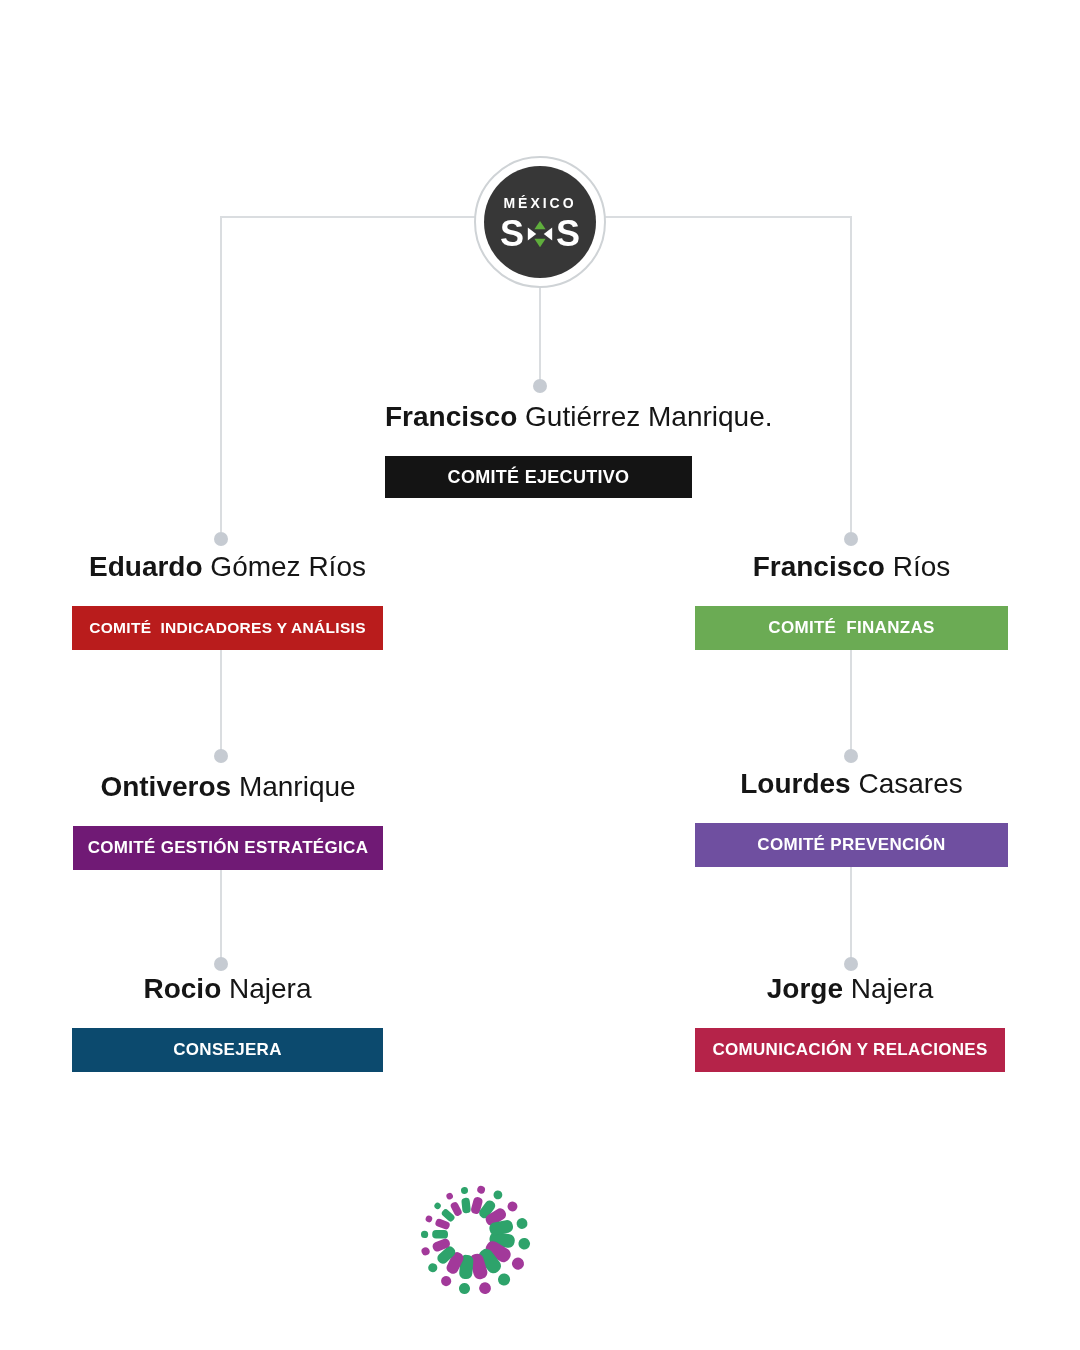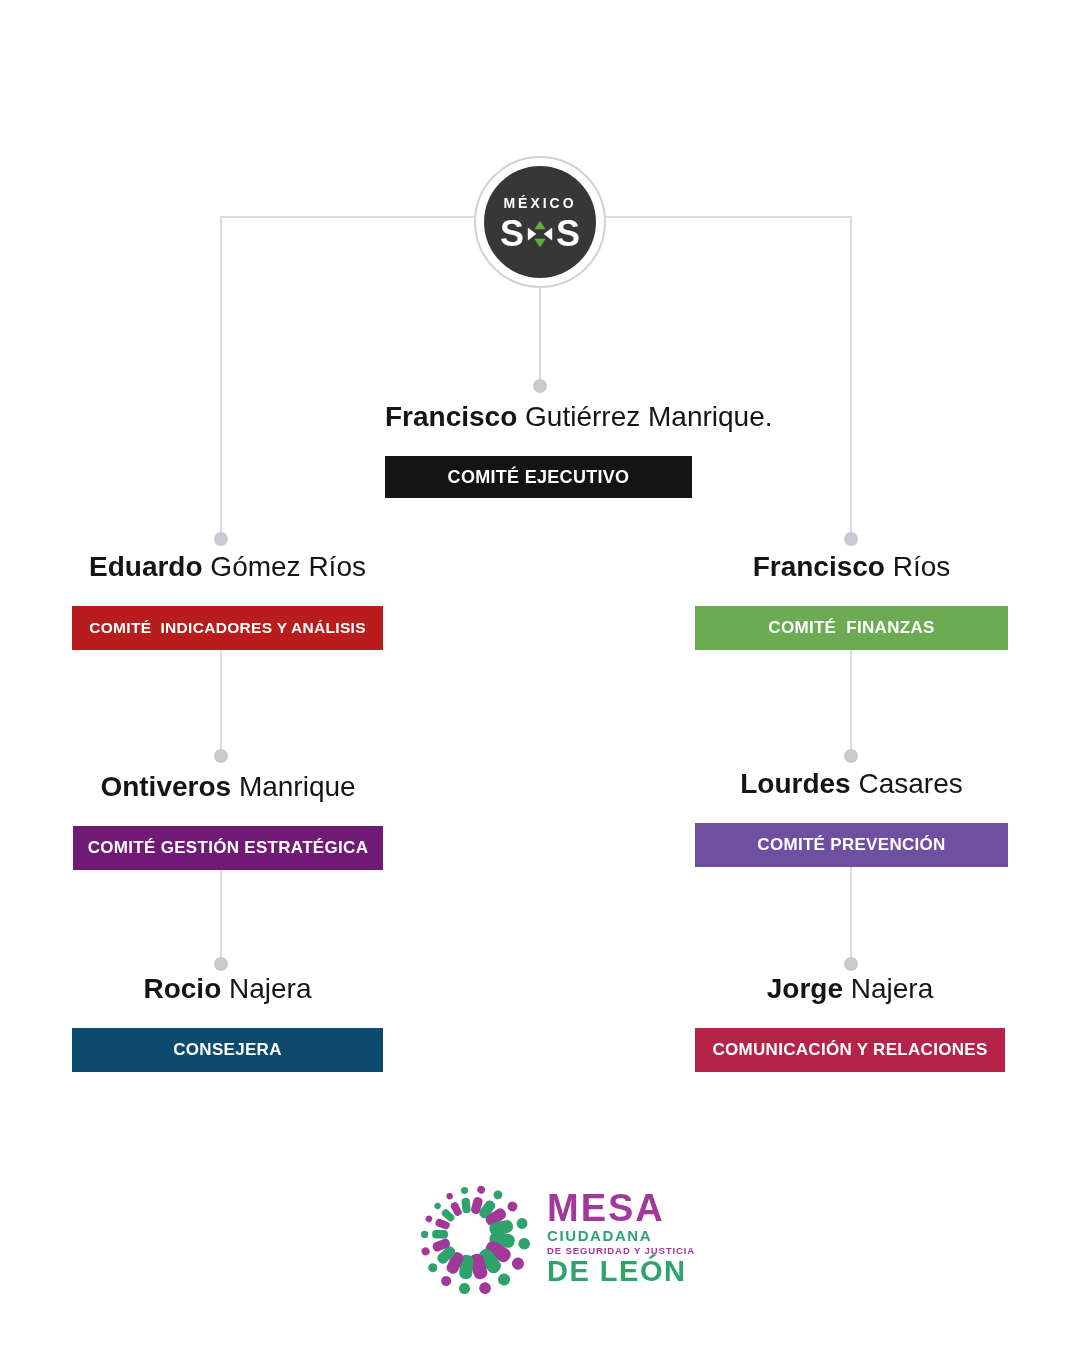--- a/index.html
+++ b/index.html
@@ -194,21 +194,15 @@
         </g>
         <g transform="rotate(327.6470588235294)">
           <rect x="21" y="-5.830016574807624" width="21.526215045443536" height="11.660033149615249" rx="5.247014917326862" fill="#A2399A"></rect>
           <circle cx="51.45930599335768" cy="0" r="4.933090947914144" fill="#A2399A"></circle>
         </g>
         <g transform="rotate(348.8235294117647)">
           <rect x="21" y="-6.400716234936393" width="23.633413790534377" height="12.801432469872786" rx="5.760644611442754" fill="#2EA36B"></rect>
           <circle cx="54.04940445086517" cy="0" r="5.415990660330794" fill="#2EA36B"></circle>
         </g>
       </svg>
-    <div class="mesa-text">
-      <div class="mesa-l1" style="color: rgb(162, 57, 154);">MESA</div>
-      <div class="mesa-l2" style="color: rgb(46, 163, 107);">CIUDADANA</div>
-      <div class="mesa-l3" style="color: rgb(162, 57, 154);">DE SEGURIDAD Y JUSTICIA</div>
-      <div class="mesa-l4" style="color: rgb(46, 163, 107);">DE LEÓN</div>
-    </div>
   </div>
 
 </div>
 
 </body></html>

